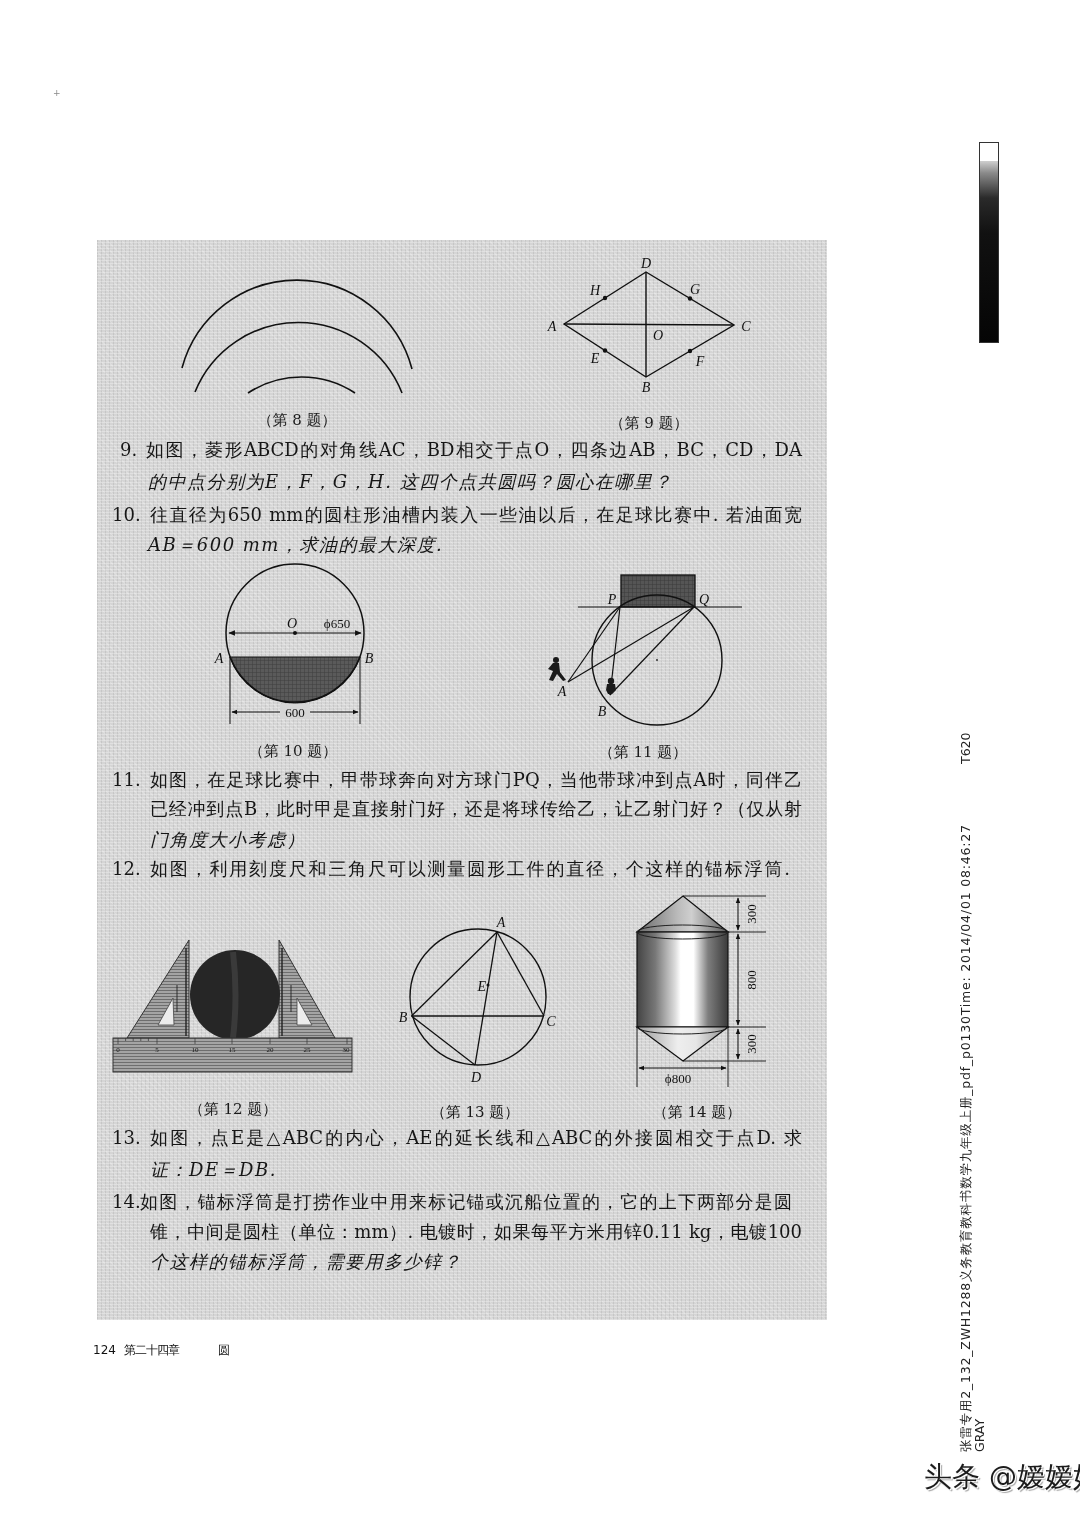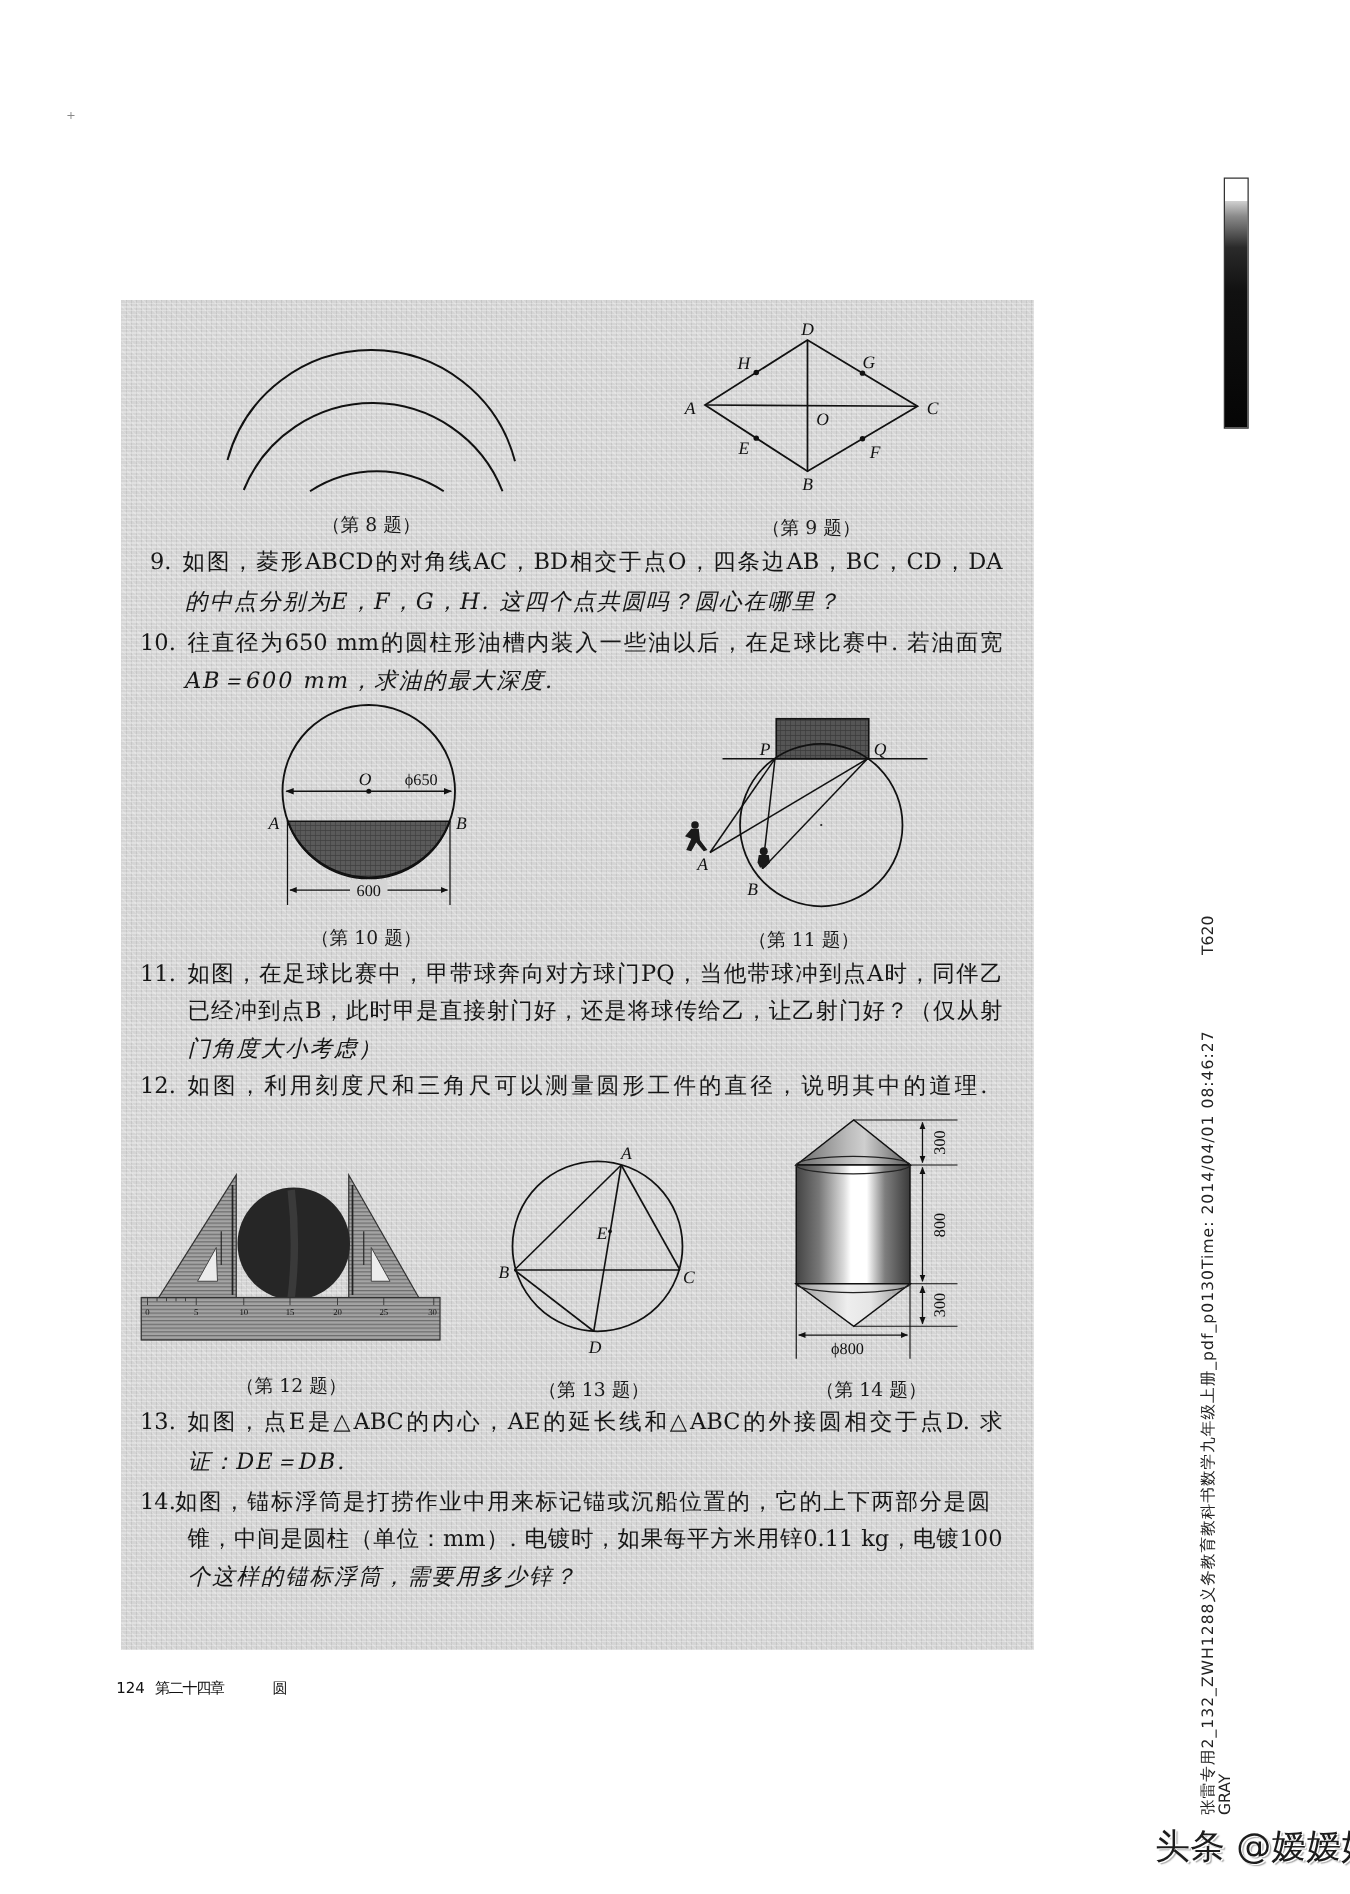--- a/index.html
+++ b/index.html
@@ -147,21 +147,21 @@
 <div class="qn" style="left:112px;top:503px">10.</div>
 <div class="ql j" style="left:150px;top:503px;width:652px">往直径为650 mm的圆柱形油槽内装入一些油以后，在足球比赛中. 若油面宽</div>
 <div class="ql l" style="left:148px;top:533px">AB＝600 mm，求油的最大深度.</div>
 
 <div class="qn" style="left:112px;top:768px">11.</div>
 <div class="ql j" style="left:150px;top:768px;width:652px">如图，在足球比赛中，甲带球奔向对方球门PQ，当他带球冲到点A时，同伴乙</div>
 <div class="ql j" style="left:150px;top:797px;width:652px">已经冲到点B，此时甲是直接射门好，还是将球传给乙，让乙射门好？（仅从射</div>
 <div class="ql l" style="left:150px;top:828px">门角度大小考虑）</div>
 
 <div class="qn" style="left:112px;top:857px">12.</div>
-<div class="ql j" style="left:150px;top:857px;width:640px">如图，利用刻度尺和三角尺可以测量圆形工件的直径，说明其中的道理.</div>
+<div class="ql j" style="left:150px;top:857px;width:640px">如图，利用刻度尺和三角尺可以测量圆形工件的直径，个这样的锚标浮筒.</div>
 
 <svg class="fig" style="left:105px;top:930px" width="255" height="150" viewBox="105 930 255 150">
   <defs>
     <pattern id="stripe12" width="4" height="3" patternUnits="userSpaceOnUse">
       <rect width="4" height="3" fill="#a4a4a4"></rect>
         <path d="M0 0.5 H4" stroke="#6e6e6e" stroke-width="1"></path>
     </pattern>
   </defs>
   <polygon points="127,1038 189,940 189,1038" fill="url(#stripe12)" stroke="#333" stroke-width="1"></polygon>
   <polygon points="173,998 158,1025 174,1025" fill="#ececec" stroke="#444" stroke-width="0.8"></polygon>

